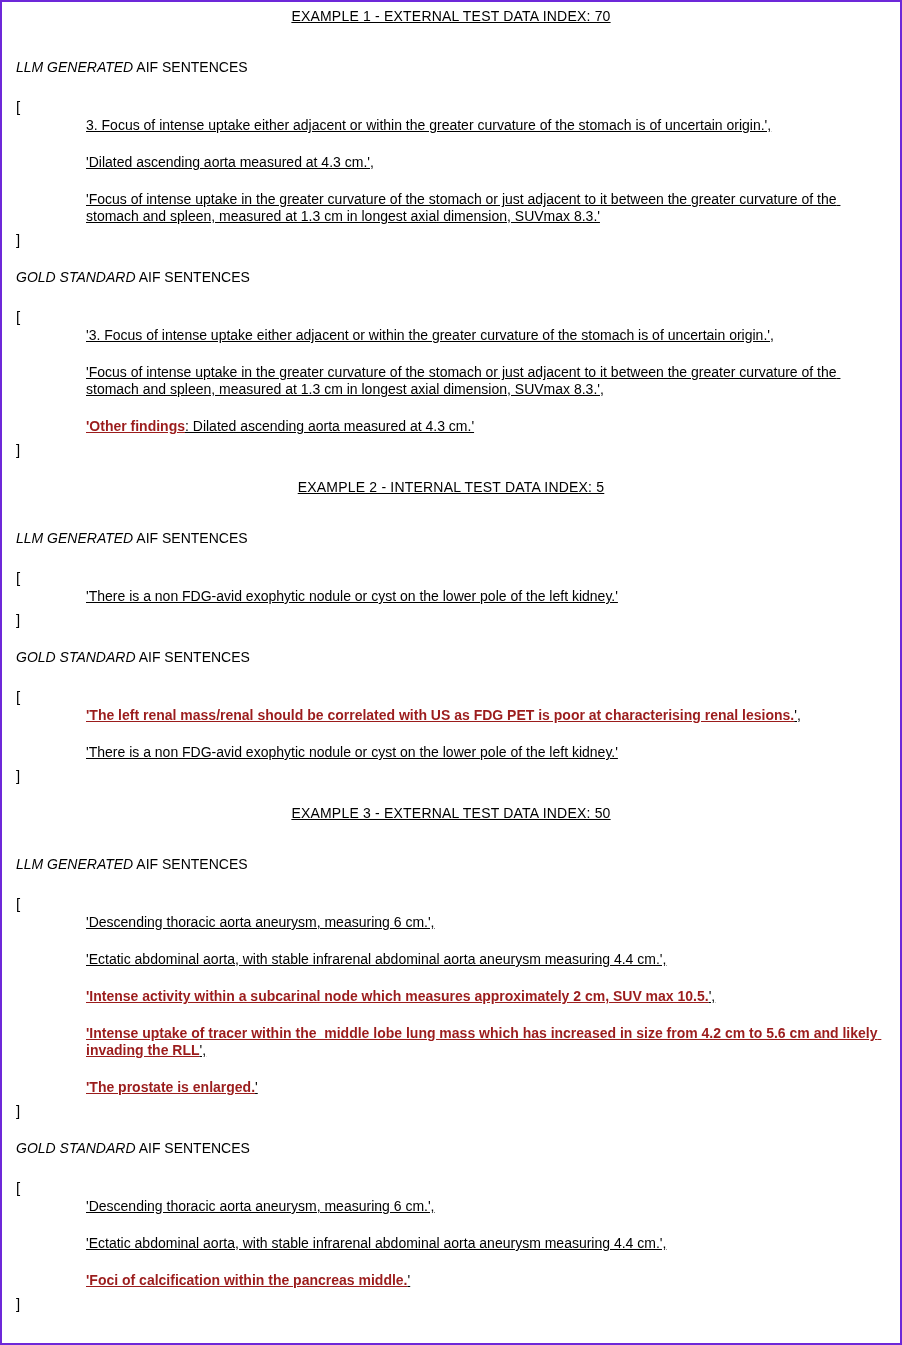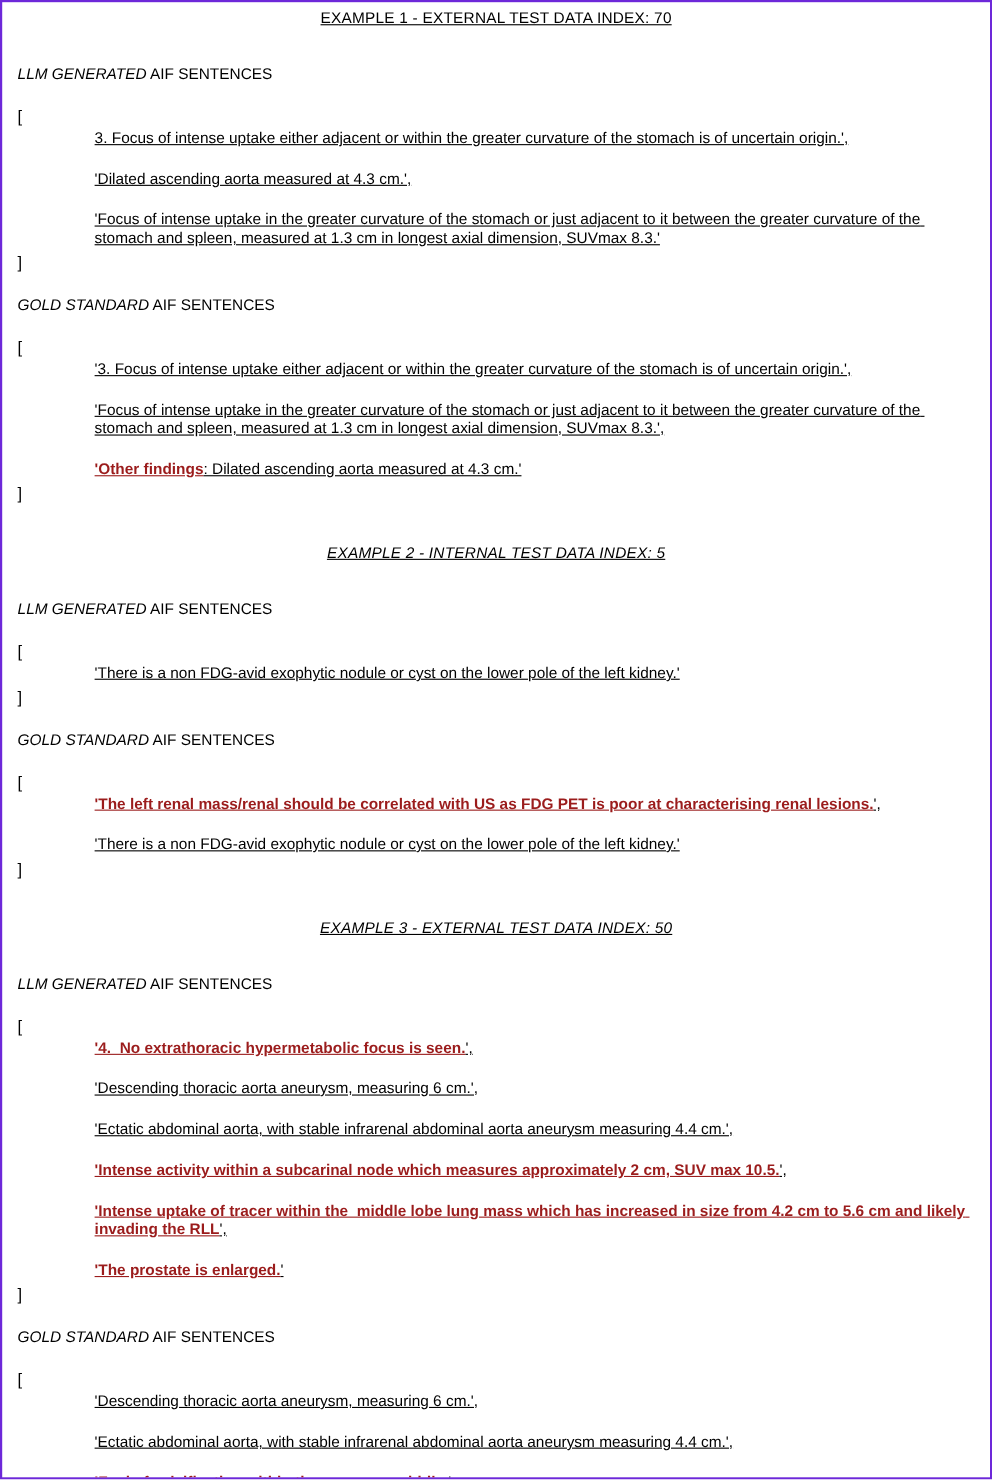--- a/index.html
+++ b/index.html
@@ -20,21 +20,21 @@
     overflow: hidden;
   }
 
   p { margin: 0; }
 
   .section-title {
     text-align: center;
     text-decoration: underline;
     letter-spacing: 0.2px;
   }
-  .example + .example .section-title { margin-top: 36px; font-style: italic; }
+  .example + .example .section-title { margin-top: 21px; }
 
   .block .block-heading { margin-top: 34px; }
   .block + .block .block-heading { margin-top: 21px; }
   .it { font-style: italic; }
 
   .bracket { font-size: 15px; }
   .bracket.open  { margin-top: 22px; }
   .bracket.close { margin-top: 6px; }
 
   .sentence {
@@ -86,21 +86,20 @@
           <p class="sentence"><span class="part hl">'The left renal mass/renal should be correlated with US as FDG PET is poor at characterising renal lesions.</span><span class="part">',</span></p>
           <p class="sentence"><span class="part">'There is a non FDG-avid exophytic nodule or cyst on the lower pole of the left kidney.'</span></p>
           <div class="bracket close">]</div>
         </div>
       </section>
       <section class="example">
         <div class="section-title">EXAMPLE 3 - EXTERNAL TEST DATA INDEX: 50</div>
         <div class="block">
           <div class="block-heading"><span class="it">LLM GENERATED</span><span> AIF SENTENCES</span></div>
           <div class="bracket open">[</div>
-          <p class="sentence"><span class="part hl">'4.  No extrathoracic hypermetabolic focus is seen.</span><span class="part">',</span></p>
           <p class="sentence"><span class="part">'Descending thoracic aorta aneurysm, measuring 6 cm.',</span></p>
           <p class="sentence"><span class="part">'Ectatic abdominal aorta, with stable infrarenal abdominal aorta aneurysm measuring 4.4 cm.',</span></p>
           <p class="sentence"><span class="part hl">'Intense activity within a subcarinal node which measures approximately 2 cm, SUV max 10.5.</span><span class="part">',</span></p>
           <p class="sentence"><span class="part hl">'Intense uptake of tracer within the  middle lobe lung mass which has increased in size from 4.2 cm to 5.6 cm and likely invading the RLL</span><span class="part">',</span></p>
           <p class="sentence"><span class="part hl">'The prostate is enlarged.</span><span class="part">'</span></p>
           <div class="bracket close">]</div>
         </div>
         <div class="block">
           <div class="block-heading"><span class="it">GOLD STANDARD</span><span> AIF SENTENCES</span></div>
           <div class="bracket open">[</div>

